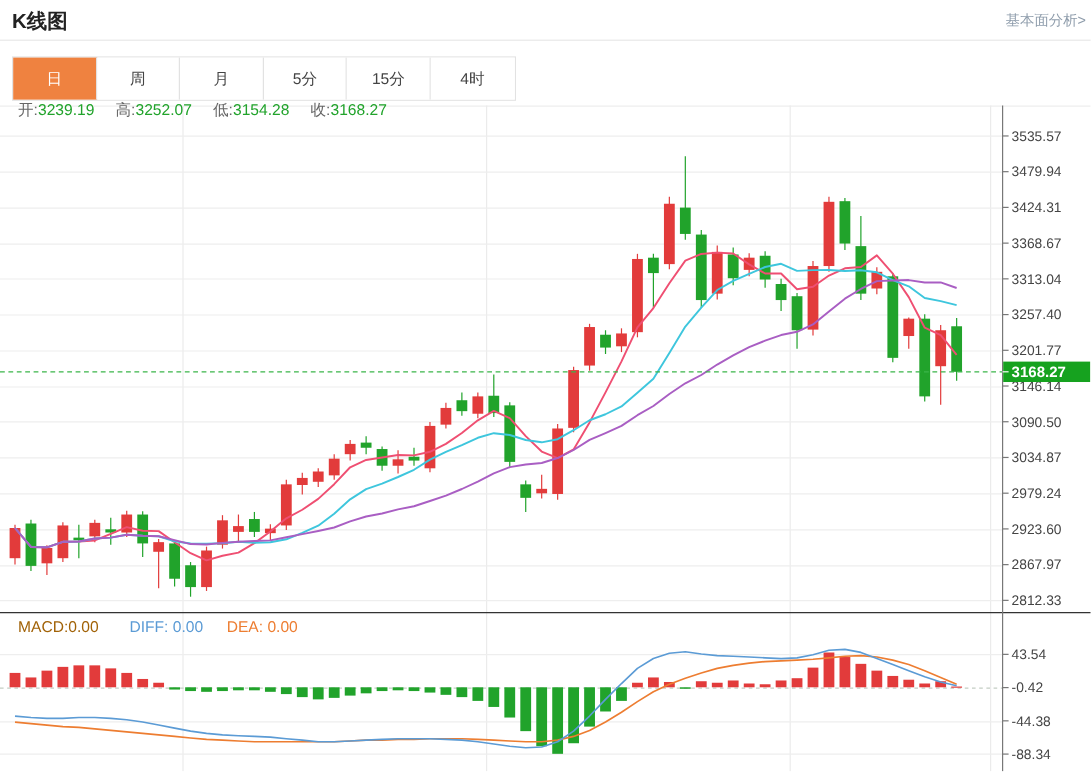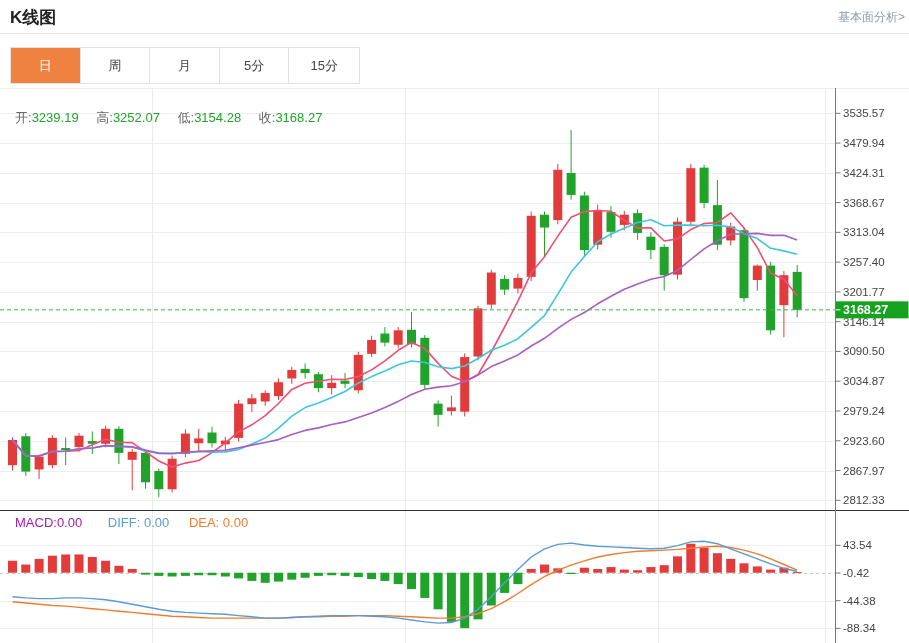--- a/index.html
+++ b/index.html
@@ -12,45 +12,46 @@
   #stage{position:relative;width:909px;height:609px;background:#fff;}
   #chart-svg{position:absolute;left:0;top:0;}
   .hdr-title{position:absolute;left:10px;top:6px;font-size:17px;font-weight:bold;color:#222;}
   .hdr-link{position:absolute;right:4px;top:9px;font-size:12px;color:#8e9cab;cursor:pointer;text-decoration:none;}
   .hdr-rule{position:absolute;left:0;top:33px;width:909px;height:1px;background:#e8e8e8;}
   .tabs{position:absolute;left:10px;top:47px;height:37px;display:flex;border:1px solid #e2e2e2;background:#fff;}
   .tab{width:69.6px;height:100%;display:flex;align-items:center;justify-content:center;
     font-size:13px;color:#444;border-right:1px solid #e2e2e2;cursor:pointer;background:#fff;}
   .tab:last-child{border-right:none;}
   .tab.selected{background:var(--accent);color:#fff;}
-  .quote-row{position:absolute;left:15px;top:109px;font-size:13px;color:#666;white-space:nowrap;}
+  .quote-row{position:absolute;left:15px;top:83px;font-size:13px;color:#666;white-space:nowrap;}
   .quote-row b{font-weight:normal;color:var(--down);margin-right:14px;}
   .ma-row{position:absolute;left:15px;top:113px;font-size:13px;white-space:nowrap;}
   .ma-row .m5{color:var(--ma5);margin-right:16px;}
   .ma-row .m10{color:var(--ma10);margin-right:16px;}
   .ma-row .m20{color:var(--ma20);}
   .macd-row{position:absolute;left:15px;top:515px;font-size:13px;white-space:nowrap;}
-  .macd-row .lm{color:#a21caf;margin-right:22px;}
+  .macd-row .lm{color:#a16207;margin-right:22px;}
   .macd-row .ld{color:var(--diff);margin-right:16px;}
   .macd-row .le{color:var(--dea);}
 </style>
 </head>
 <body>
 
 <div id="stage">
   <div class="hdr-title">K线图</div>
   <a class="hdr-link">基本面分析&gt;</a>
   <div class="hdr-rule"></div>
 
   <div class="tabs">
       <div class="tab selected">日</div>
       <div class="tab">周</div>
       <div class="tab">月</div>
       <div class="tab">5分</div>
       <div class="tab">15分</div>
+      <div class="tab">4时</div>
     </div>
 
   <svg id="chart-svg" width="909" height="643">
       <line x1="0" y1="88.5" x2="909" y2="88.5" stroke="#eeeeee" stroke-width="1"></line>
       <line x1="152.5" y1="88" x2="152.5" y2="643" stroke="#ebebeb" stroke-width="1"></line>
       <line x1="405.5" y1="88" x2="405.5" y2="643" stroke="#ebebeb" stroke-width="1"></line>
       <line x1="658.5" y1="88" x2="658.5" y2="643" stroke="#ebebeb" stroke-width="1"></line>
       <line x1="825.5" y1="88" x2="825.5" y2="643" stroke="#ebebeb" stroke-width="1"></line>
       <line x1="0" y1="113.5" x2="835" y2="113.5" stroke="#eeeeee" stroke-width="1"></line>
       <line x1="0" y1="143.5" x2="835" y2="143.5" stroke="#eeeeee" stroke-width="1"></line>

